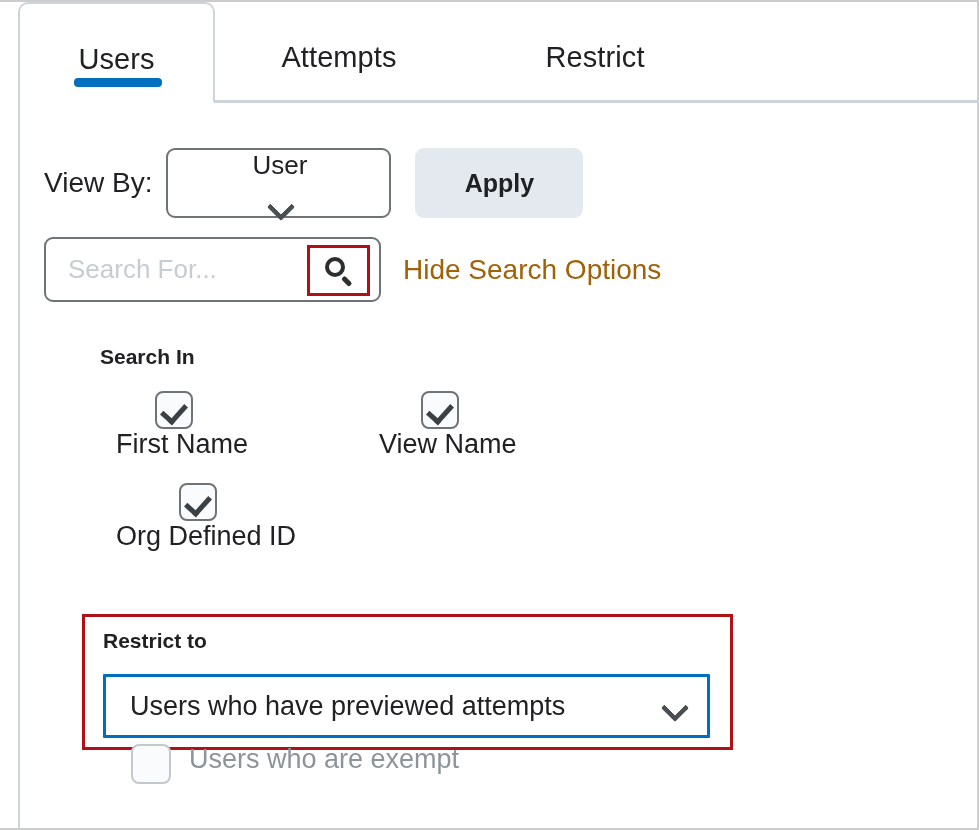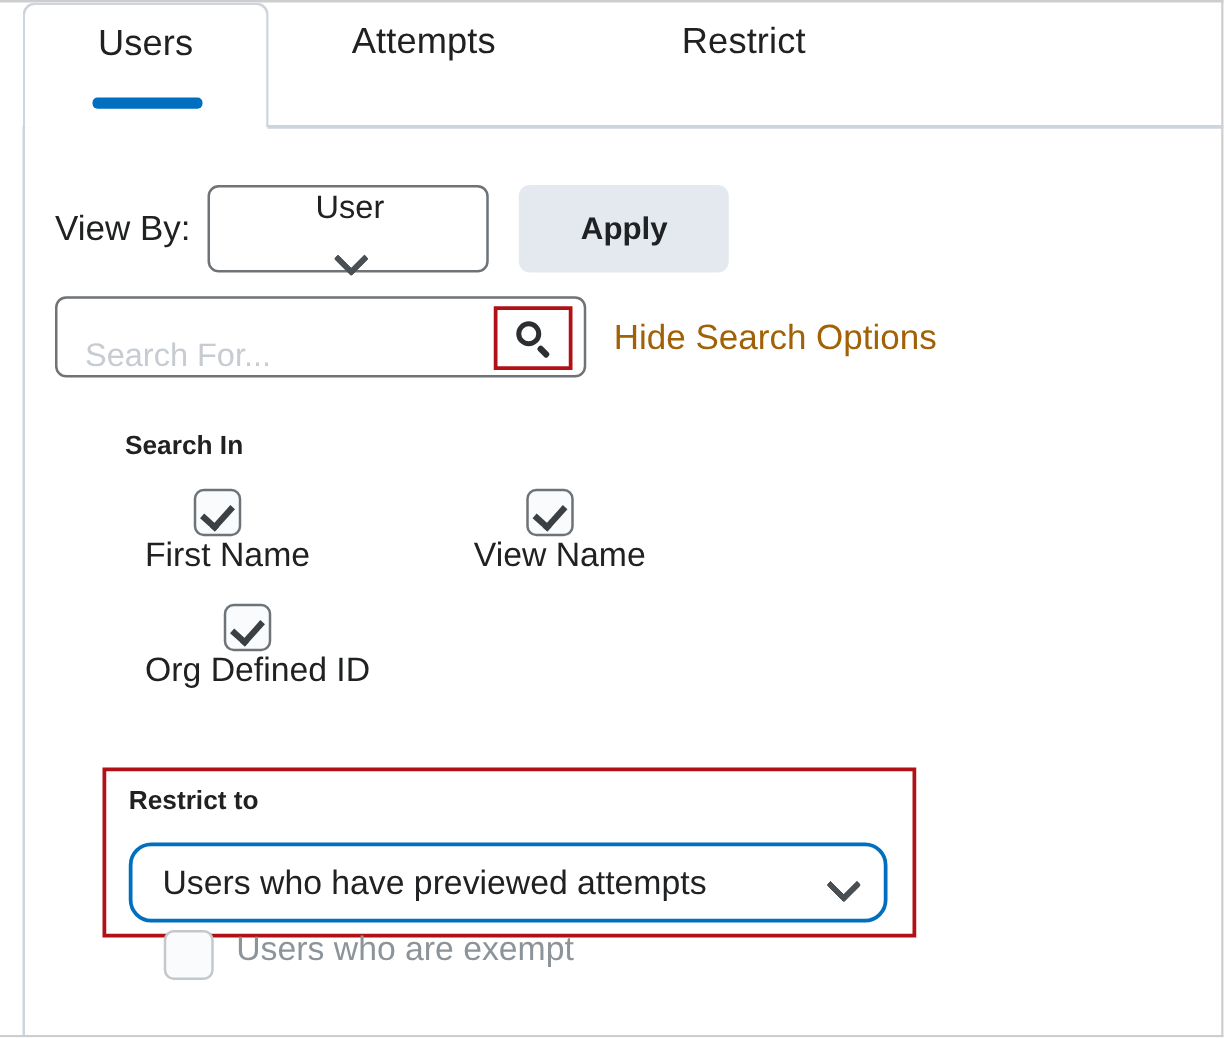--- a/index.html
+++ b/index.html
@@ -62,21 +62,21 @@
     align-items: flex-start;
     justify-content: center;
     cursor: pointer;
     background: transparent;
   }
   .tab-label {
     font-size: 29px;
     color: #202122;
     line-height: 1;
     white-space: nowrap;
-    margin-top: 17px;
+    margin-top: 41px;
     letter-spacing: .1px;
   }
   .tab-active {
     left: 18px;
     width: 197px;
     border: 2px solid #cdd4dc;
     border-bottom: none;
     border-top-left-radius: 10px;
     border-top-right-radius: 10px;
     background: #ffffff;
@@ -174,27 +174,27 @@
   .search-row {
     position: absolute;
     left: 44px;
     top: 237px;
     display: flex;
     align-items: center;
   }
   .search-box {
     position: relative;
     box-sizing: border-box;
-    width: 425px;
+    width: 337px;
     height: 65px;
     border: 2px solid #6e7377;
     border-radius: 9px;
     background: #ffffff;
     display: flex;
-    align-items: flex-end;
+    align-items: center;
   }
   .search-input {
     border: none;
     outline: none;
     background: transparent;
     font-family: "Liberation Sans", sans-serif;
     font-size: 26px;
     color: #202122;
     width: 320px;
     margin-left: 22px;
@@ -323,21 +323,21 @@
     color: #202122;
     white-space: nowrap;
   }
   .select-restrict {
     position: absolute;
     left: 18px;
     top: 57px;
     width: 607px;
     height: 64px;
     border: 3px solid #006fbf;
-    border-radius: 18px;
+    border-radius: 1px;
     padding: 0 22px 0 24px;
     background: #ffffff;
   }
   .select-restrict .select-value { font-size: 27px; }
 
   
   .exempt-row {
     position: absolute;
     left: 131px;
     top: 744px;

